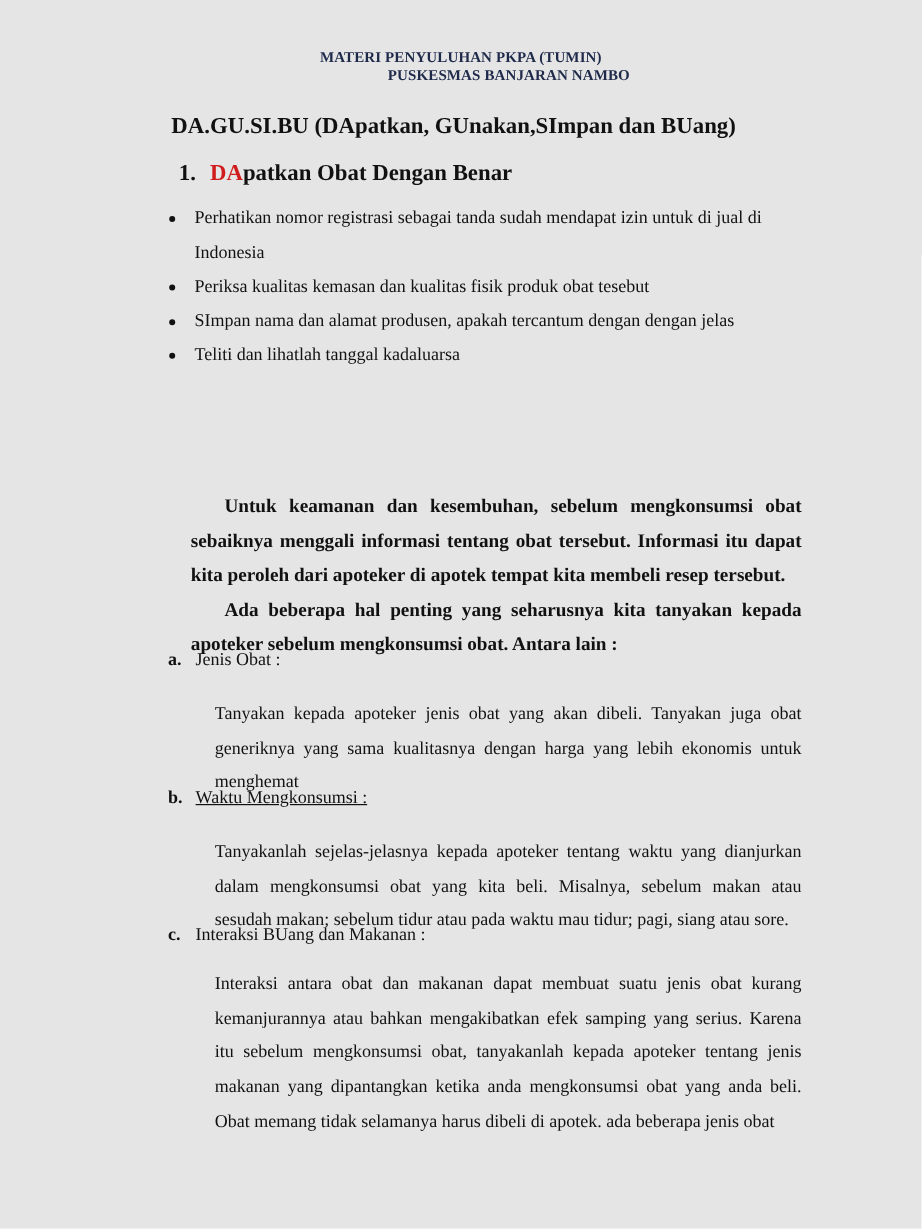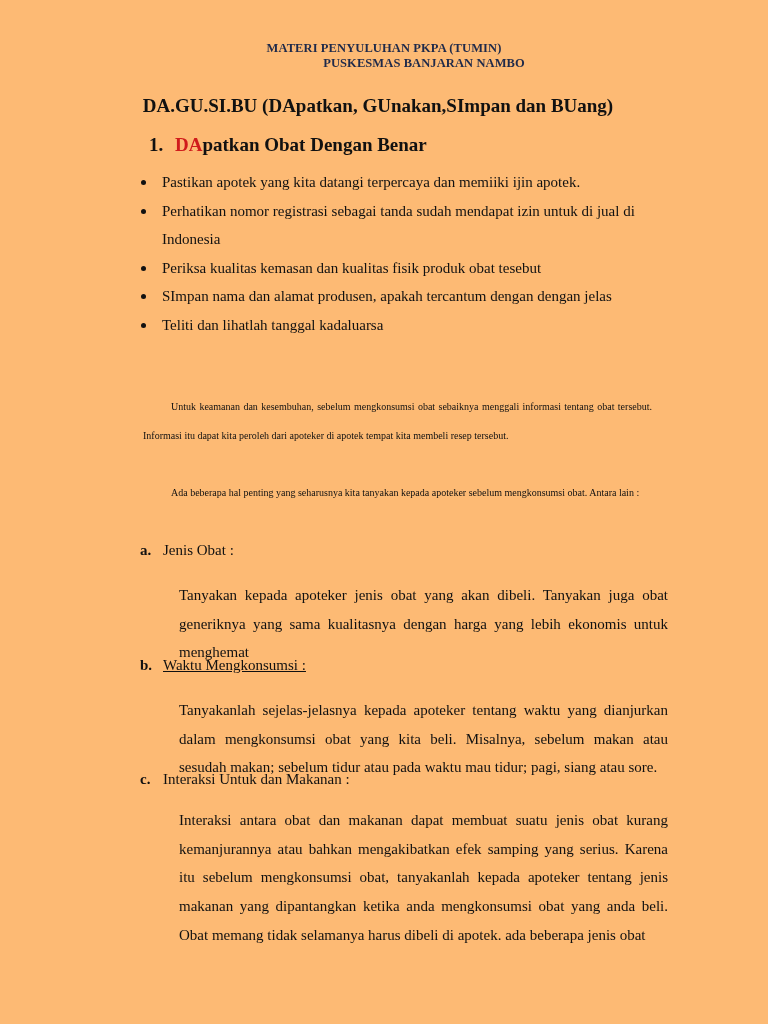--- a/index.html
+++ b/index.html
@@ -1,37 +1,37 @@
 <!DOCTYPE html>
 <html><head>
 <meta charset="utf-8">
 <style>
   html, body { margin: 0; padding: 0; background: #ffffff; }
   body { width: 768px; height: 1024px; overflow: hidden; position: relative;
          font-family: "Liberation Serif", "DejaVu Serif", serif; color: #111111; }
-  .page { position: absolute; left: 0; top: 0; width: 768px; height: 1024px; background: #fdba74; }
+  .page { position: absolute; left: 0; top: 0; width: 768px; height: 1024px; background: #e5e5e5; }
 
   .hdr { position: absolute; left: 0; width: 768px; text-align: center;
          font-weight: bold; font-size: 12.5px; color: #1f2a4a; letter-spacing: 0.1px; }
   .hdr1 { top: 41px; }
   .hdr2 { top: 56px; margin-left: 40px; }
 
   .title { position: absolute; left: 0; width: 756px; top: 95px; text-align: center;
            font-weight: bold; font-size: 19px; color: #111; }
 
   .sec { position: absolute; left: 117px; top: 134px; font-weight: bold; font-size: 19px; color: #111; margin-left: 32px; }
   .sec .num { display: inline-block; width: 26px; }
   .sec .red { color: #d01c1c; }
 
   .bullets { position: absolute; left: 140px; top: 168px; width: 520px; margin: 0; padding: 0; list-style: none; }
   .bullets li { position: relative; padding-left: 22px; font-size: 15px; line-height: 28.5px; }
   .bullets li .dot { position: absolute; left: 1px; top: 12px; width: 5px; height: 5px; border-radius: 50%; background: #111; }
 
-  .para { position: absolute; left: 143px; width: 509px; font-size: 10px; line-height: 28.7px;
-          text-align: justify; text-indent: 28px; margin: 0; }
+  .para { position: absolute; left: 143px; width: 509px; font-size: 16px; line-height: 28.7px;
+          text-align: justify; text-indent: 28px; margin: 16px; font-weight: bold; }
   .p1 { top: 393px; }
   .p2 { top: 479px; }
 
   .sub { position: absolute; left: 140px; font-size: 15px; line-height: 28.7px; }
   .sub .letter { display: inline-block; width: 23px; font-weight: bold; }
   .subtext { position: absolute; left: 163px; width: 489px; font-size: 15px; line-height: 28.7px;
              text-align: justify; margin: 16px; }
   .sa { top: 536px; }
   .sa-t { top: 565px; }
   .sb { top: 651px; text-decoration: underline; }
@@ -47,38 +47,37 @@
   <div class="hdr hdr1">MATERI PENYULUHAN PKPA (TUMIN)</div>
   <div class="hdr hdr2">PUSKESMAS BANJARAN NAMBO</div>
 
   <div class="title">DA.GU.SI.BU (DApatkan, GUnakan,SImpan dan BUang)</div>
 
   <div class="sec">
     <span class="num">1.</span><span class="red">DA</span><span>patkan Obat Dengan Benar</span>
   </div>
 
   <ul class="bullets">
-    <li><span class="dot"></span><span>Pastikan apotek yang kita datangi terpercaya dan memiiki ijin apotek.</span></li>
     <li><span class="dot"></span><span>Perhatikan nomor registrasi sebagai tanda sudah mendapat izin untuk di jual di Indonesia</span></li>
     <li><span class="dot"></span><span>Periksa kualitas kemasan dan kualitas fisik produk obat tesebut</span></li>
     <li><span class="dot"></span><span>SImpan nama dan alamat produsen, apakah tercantum dengan dengan jelas</span></li>
     <li><span class="dot"></span><span>Teliti dan lihatlah tanggal kadaluarsa</span></li>
   </ul>
 
   <p class="para p1">Untuk keamanan dan kesembuhan, sebelum mengkonsumsi obat sebaiknya menggali informasi tentang obat tersebut. Informasi itu dapat kita peroleh dari apoteker di apotek tempat kita membeli resep tersebut.</p>
   <p class="para p2">Ada beberapa hal penting yang seharusnya kita tanyakan kepada apoteker sebelum mengkonsumsi obat. Antara lain :</p>
 
   <div class="sub sa">
     <span class="letter">a.</span><span>Jenis Obat :</span>
   </div>
   <p class="subtext sa-t">Tanyakan kepada apoteker jenis obat yang akan dibeli. Tanyakan juga obat generiknya yang sama kualitasnya dengan harga yang lebih ekonomis untuk menghemat</p>
 
   <div class="sub sb">
     <span class="letter">b.</span><span>Waktu Mengkonsumsi :</span>
   </div>
   <p class="subtext sb-t">Tanyakanlah sejelas-jelasnya kepada apoteker tentang waktu yang dianjurkan dalam mengkonsumsi obat yang kita beli. Misalnya, sebelum makan atau sesudah makan; sebelum tidur atau pada waktu mau tidur; pagi, siang atau sore.</p>
 
   <div class="sub sc">
-    <span class="letter">c.</span><span>Interaksi Untuk dan Makanan :</span>
+    <span class="letter">c.</span><span>Interaksi BUang dan Makanan :</span>
   </div>
   <p class="subtext sc-t">Interaksi antara obat dan makanan dapat membuat suatu jenis obat kurang kemanjurannya atau bahkan mengakibatkan efek samping yang serius. Karena itu sebelum mengkonsumsi obat, tanyakanlah kepada apoteker tentang jenis makanan yang dipantangkan ketika anda mengkonsumsi obat yang anda beli. Obat memang tidak selamanya harus dibeli di apotek. ada beberapa jenis obat</p>
 
 </div>
 
 </body></html>

